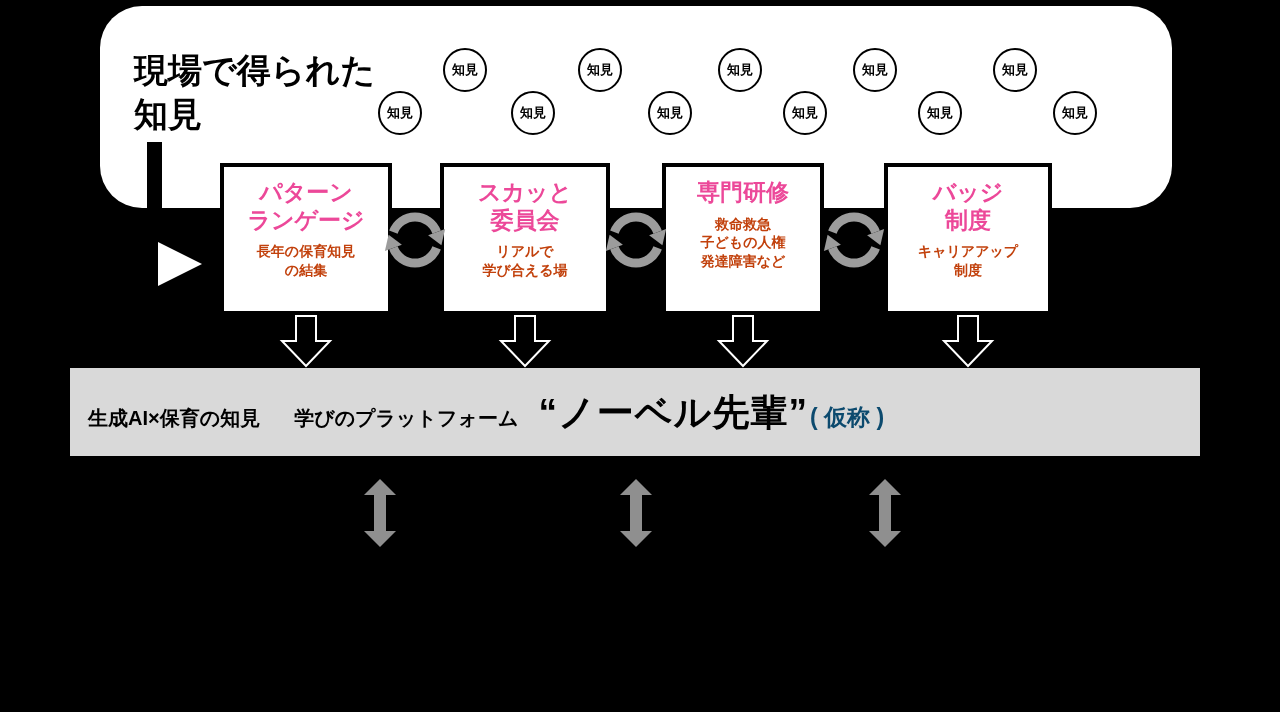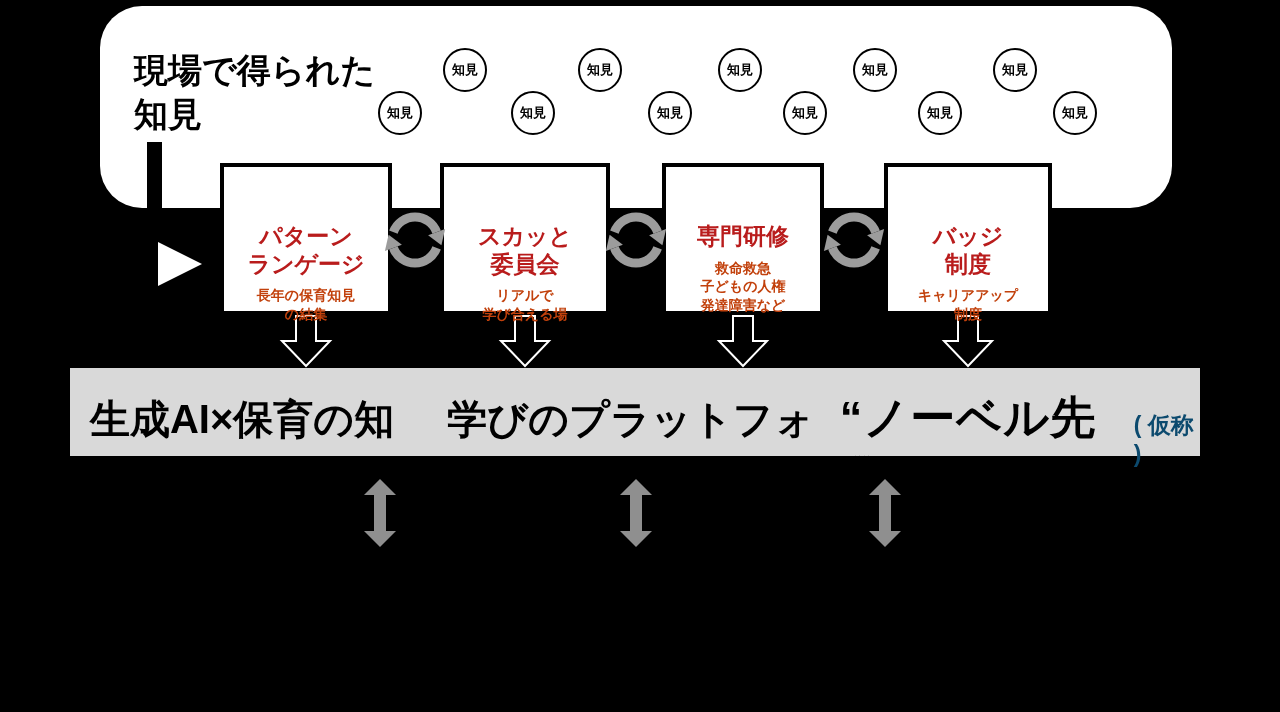--- a/index.html
+++ b/index.html
@@ -20,33 +20,33 @@
          justify-content:center;font-size:13px;font-weight:bold;color:#000;
          box-sizing:border-box;z-index:3;}
 
   .flow-shaft{position:absolute;left:147px;top:142px;width:15px;height:70px;
          background:#000;z-index:4;}
   .flow-head{position:absolute;left:156px;top:240px;z-index:4;}
 
   .box{position:absolute;top:163px;height:152px;background:var(--boxbg);
          border:4px solid var(--boxline);box-sizing:border-box;z-index:5;
          text-align:center;padding-top:12px;}
-  .box-title{font-size:23px;font-weight:bold;color:#b91c1c;line-height:1.2;white-space:pre-line;margin-top:44px;}
+  .box-title{font-size:23px;font-weight:bold;color:#ec4899;line-height:1.2;white-space:pre-line;}
   .box-sub{font-size:14px;color:#c2410c;line-height:1.35;margin-top:8px;white-space:pre-line;font-weight:bold;}
 
   .cycle{position:absolute;top:203px;width:74px;height:74px;z-index:6;}
 
   .downarrow{position:absolute;top:315px;width:56px;height:53px;z-index:2;}
 
   .bar{position:absolute;left:70px;top:368px;width:1130px;height:88px;
        background:var(--bar);z-index:2;display:flex;align-items:baseline;
        padding-left:18px;box-sizing:border-box;padding-top:20px;}
-  .bar-main{font-size:40px;font-weight:bold;color:#000;text-align:center;}
+  .bar-main{font-size:20px;font-weight:bold;color:#000;}
   .bar-mid{margin-left:34px;}
-  .bar-big{font-size:45px;font-weight:bold;color:#000;margin-left:8px;letter-spacing:1px;}
+  .bar-big{font-size:37px;font-weight:bold;color:#000;margin-left:20px;letter-spacing:1px;}
   .bar-small{font-size:23px;font-weight:bold;color:#0c4a6e;margin-left:2px;}
 
   .dblarrow{position:absolute;top:478px;width:36px;height:70px;z-index:2;}
 </style>
 </head>
 <body>
 
 <svg width="0" height="0" style="position:absolute">
   <defs>
     <g id="cycle-glyph">

